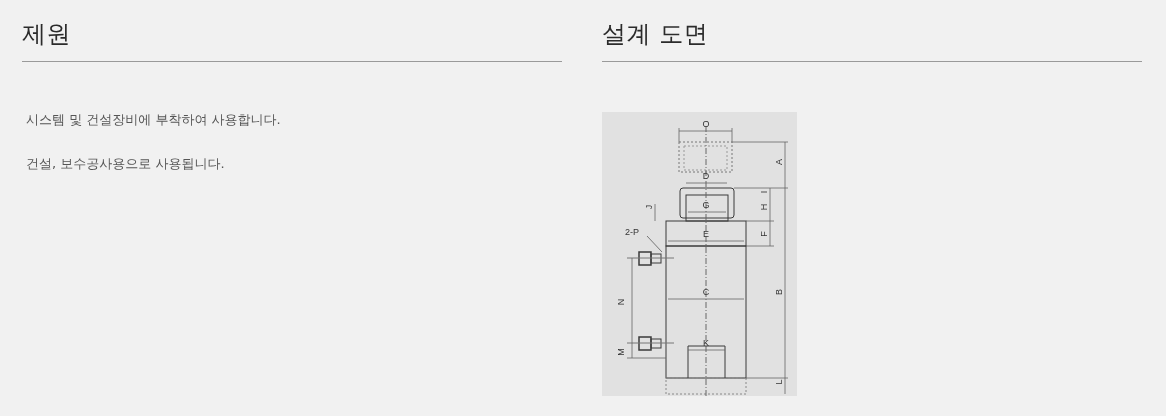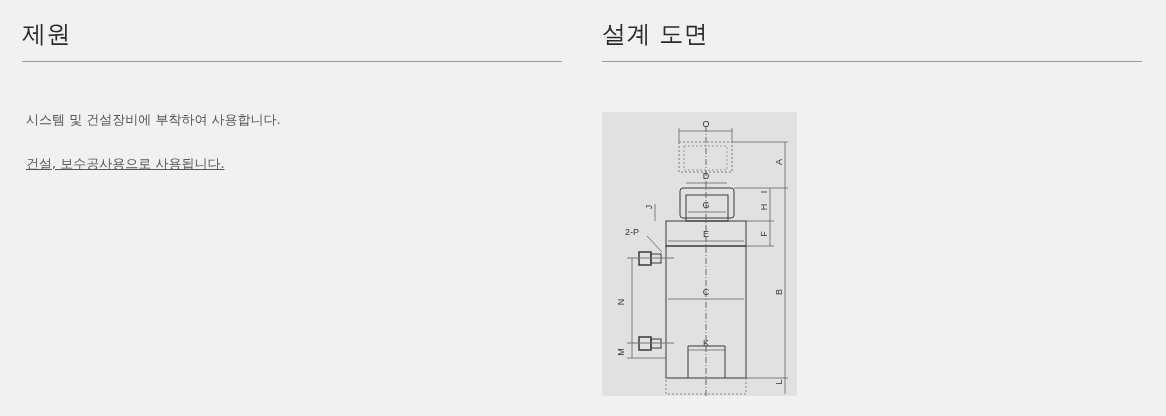--- a/index.html
+++ b/index.html
@@ -5,21 +5,21 @@
   * { box-sizing: border-box; margin: 0; padding: 0; }
   html, body { width: 1166px; height: 416px; background: #f1f1f1; overflow: hidden; }
   body { font-family: "DejaVu Sans", "Liberation Sans", sans-serif; color: #333; position: relative; }
   .col { position: absolute; top: 0; }
   .col-left { left: 22px; width: 540px; }
   .col-right { left: 602px; width: 540px; }
   .section-title { position: absolute; top: 18px; left: 0; font-size: 24px; color: #2b2b2b; font-weight: normal; letter-spacing: 0.5px; white-space: nowrap; }
   .divider { position: absolute; top: 61px; left: 0; width: 540px; height: 1px; background: #9a9a9a; }
   .para { position: absolute; left: 4px; font-size: 13px; color: #555; white-space: nowrap; }
   .p1 { top: 111px; }
-  .p2 { top: 155px; text-decoration: underline; }
+  .p2 { top: 155px; }
   .drawing { position: absolute; top: 112px; left: 0; width: 195px; height: 284px; background: #e1e1e1; }
   .drawing svg { display: block; }
 </style>
 </head>
 <body>
 
 <div class="col col-left">
   <h2 class="section-title">제원</h2>
   <div class="divider"></div>
   <p class="para p1">시스템 및 건설장비에 부착하여 사용합니다.</p>

